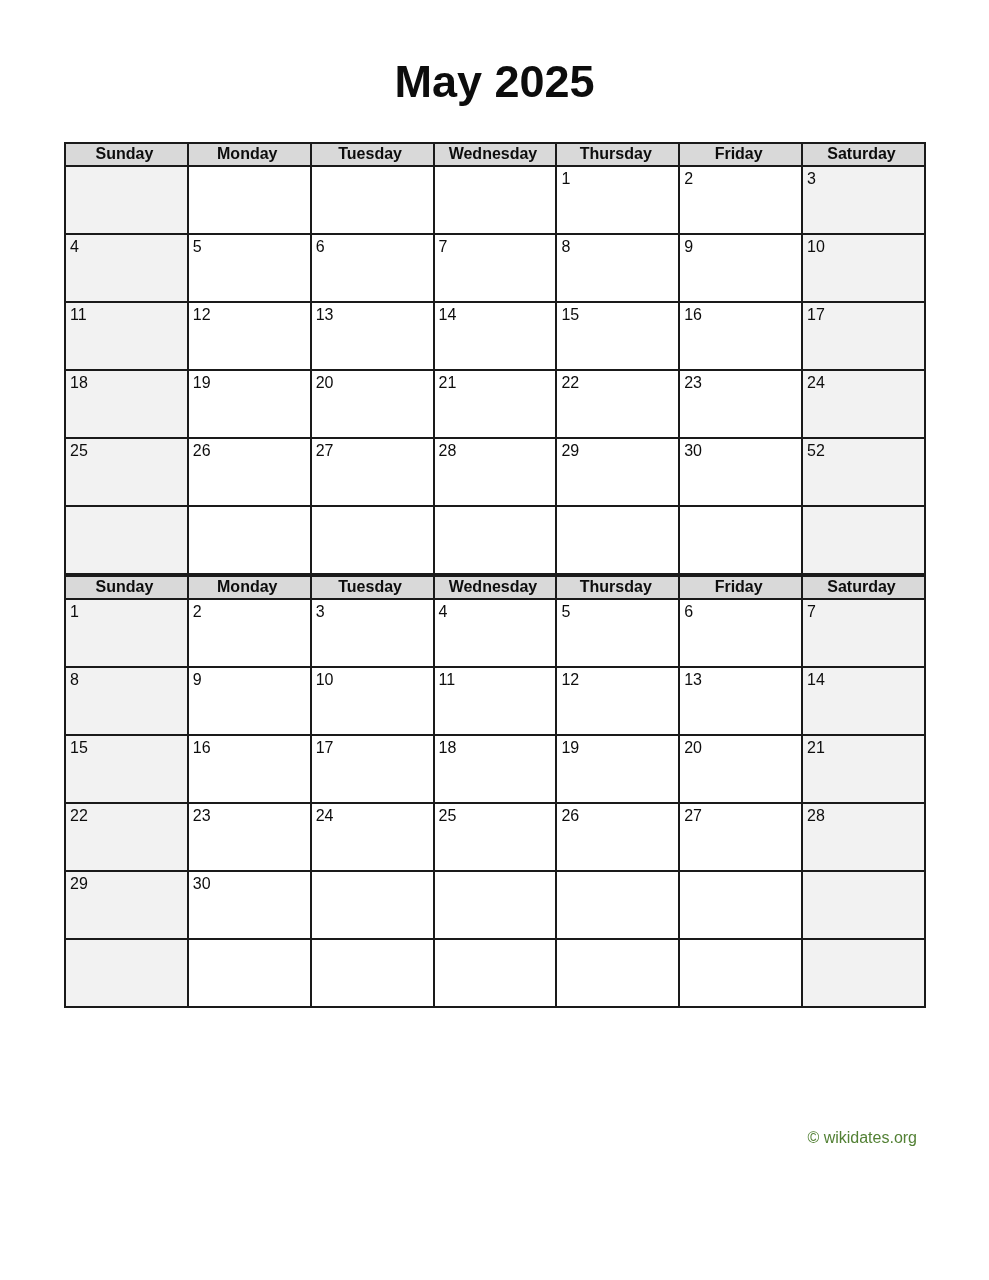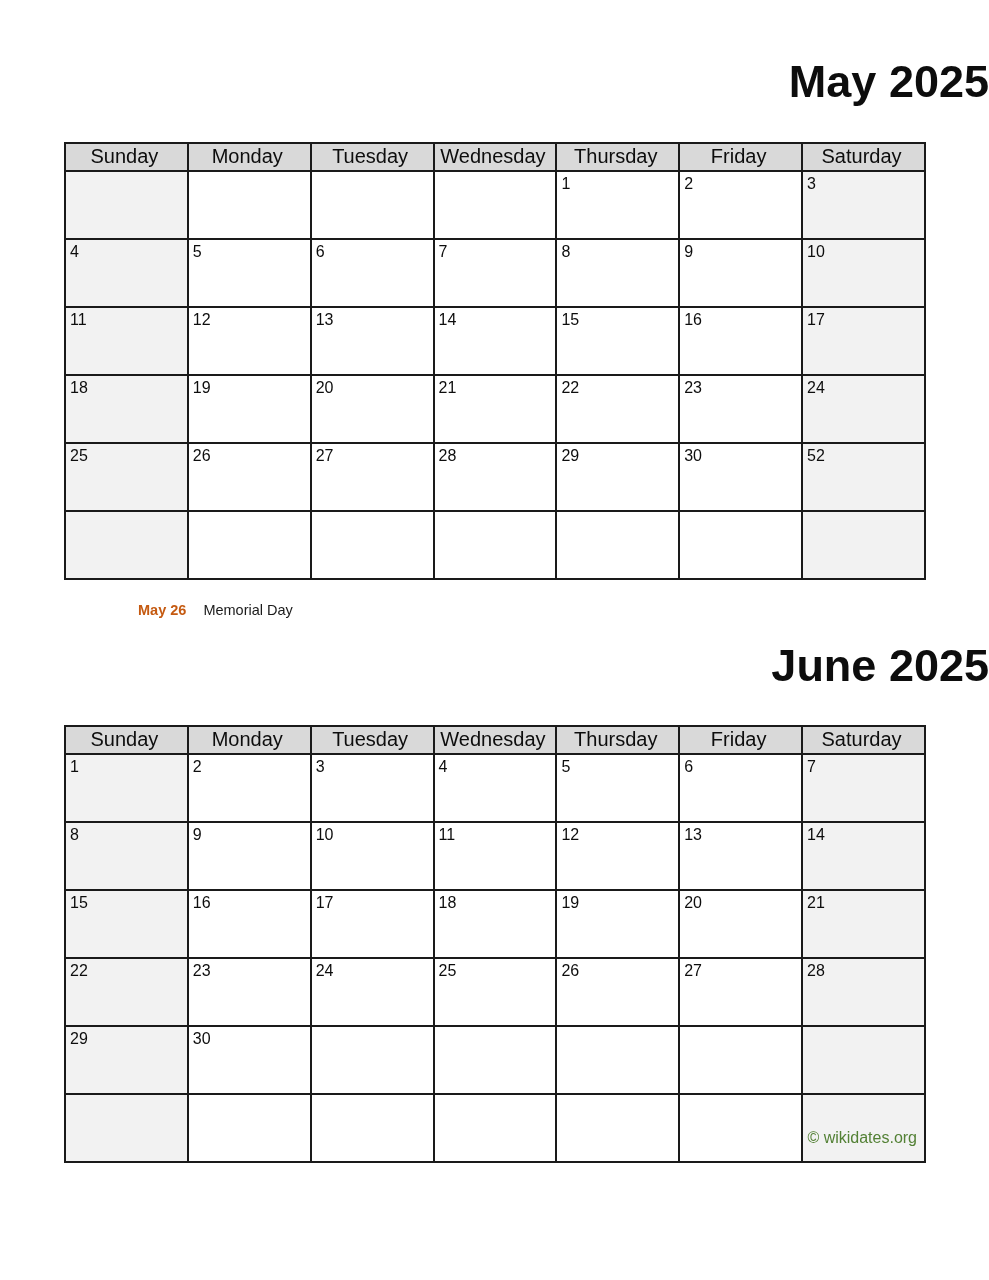--- a/index.html
+++ b/index.html
@@ -6,41 +6,41 @@
   * { margin:0; padding:0; box-sizing:border-box; }
   html, body { background:#ffffff; }
   body {
     width:989px; height:1280px;
     position:relative;
     overflow:hidden;
     font-family:"Liberation Sans","DejaVu Sans",sans-serif;
     color:#000;
   }
   .month-title {
-    text-align:right;
+    text-align:center;
     font-size:45px;
     line-height:52px;
     font-weight:700;
     color:#0d0d0d;
     margin:56px 0 34px 0;
   }
   .month + .month .month-title { margin:21px 0 33px 0; }
   table.calendar {
     border-collapse:collapse;
     table-layout:fixed;
     width:862px;
     margin-left:64px;
     border:2px solid var(--border,#1a1a1a);
   }
   table.calendar th {
     height:20px;
     padding:1px 4px 2px 0;
     background:var(--header-bg,#d9d9d9);
-    font-size:20px;
-    font-weight:400;
+    font-size:16px;
+    font-weight:700;
     text-align:center;
     vertical-align:middle;
     border:2px solid var(--border,#1a1a1a);
     color:#0d0d0d;
   }
   table.calendar td {
     height:68px;
     border:2px solid var(--border,#1a1a1a);
     vertical-align:top;
     text-align:left;
@@ -140,27 +140,23 @@
             <td class="weekend"><span class="day-num"></span></td>
             <td><span class="day-num"></span></td>
             <td><span class="day-num"></span></td>
             <td><span class="day-num"></span></td>
             <td><span class="day-num"></span></td>
             <td><span class="day-num"></span></td>
             <td class="weekend"><span class="day-num"></span></td>
           </tr>
         </tbody>
     </table>
-    <div class="holiday-note">
-      <span class="note-date">May 26</span><span class="note-label">Memorial Day</span>
-    </div>
   </section>
 
   <section class="month">
-    <h1 class="month-title">June 2025</h1>
     <table class="calendar">
       <thead>
         <tr>
             <th>Sunday</th>
             <th>Monday</th>
             <th>Tuesday</th>
             <th>Wednesday</th>
             <th>Thursday</th>
             <th>Friday</th>
             <th>Saturday</th>

